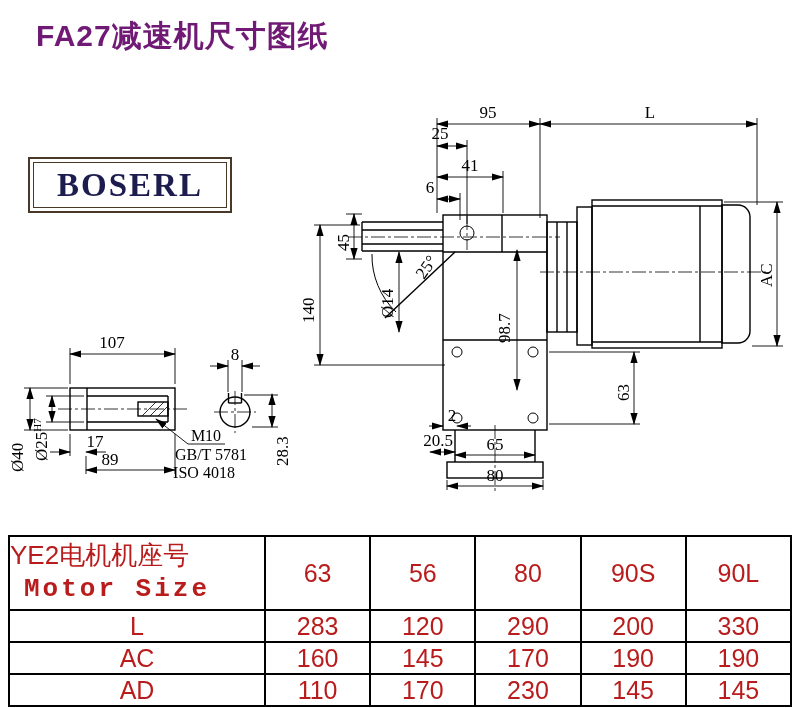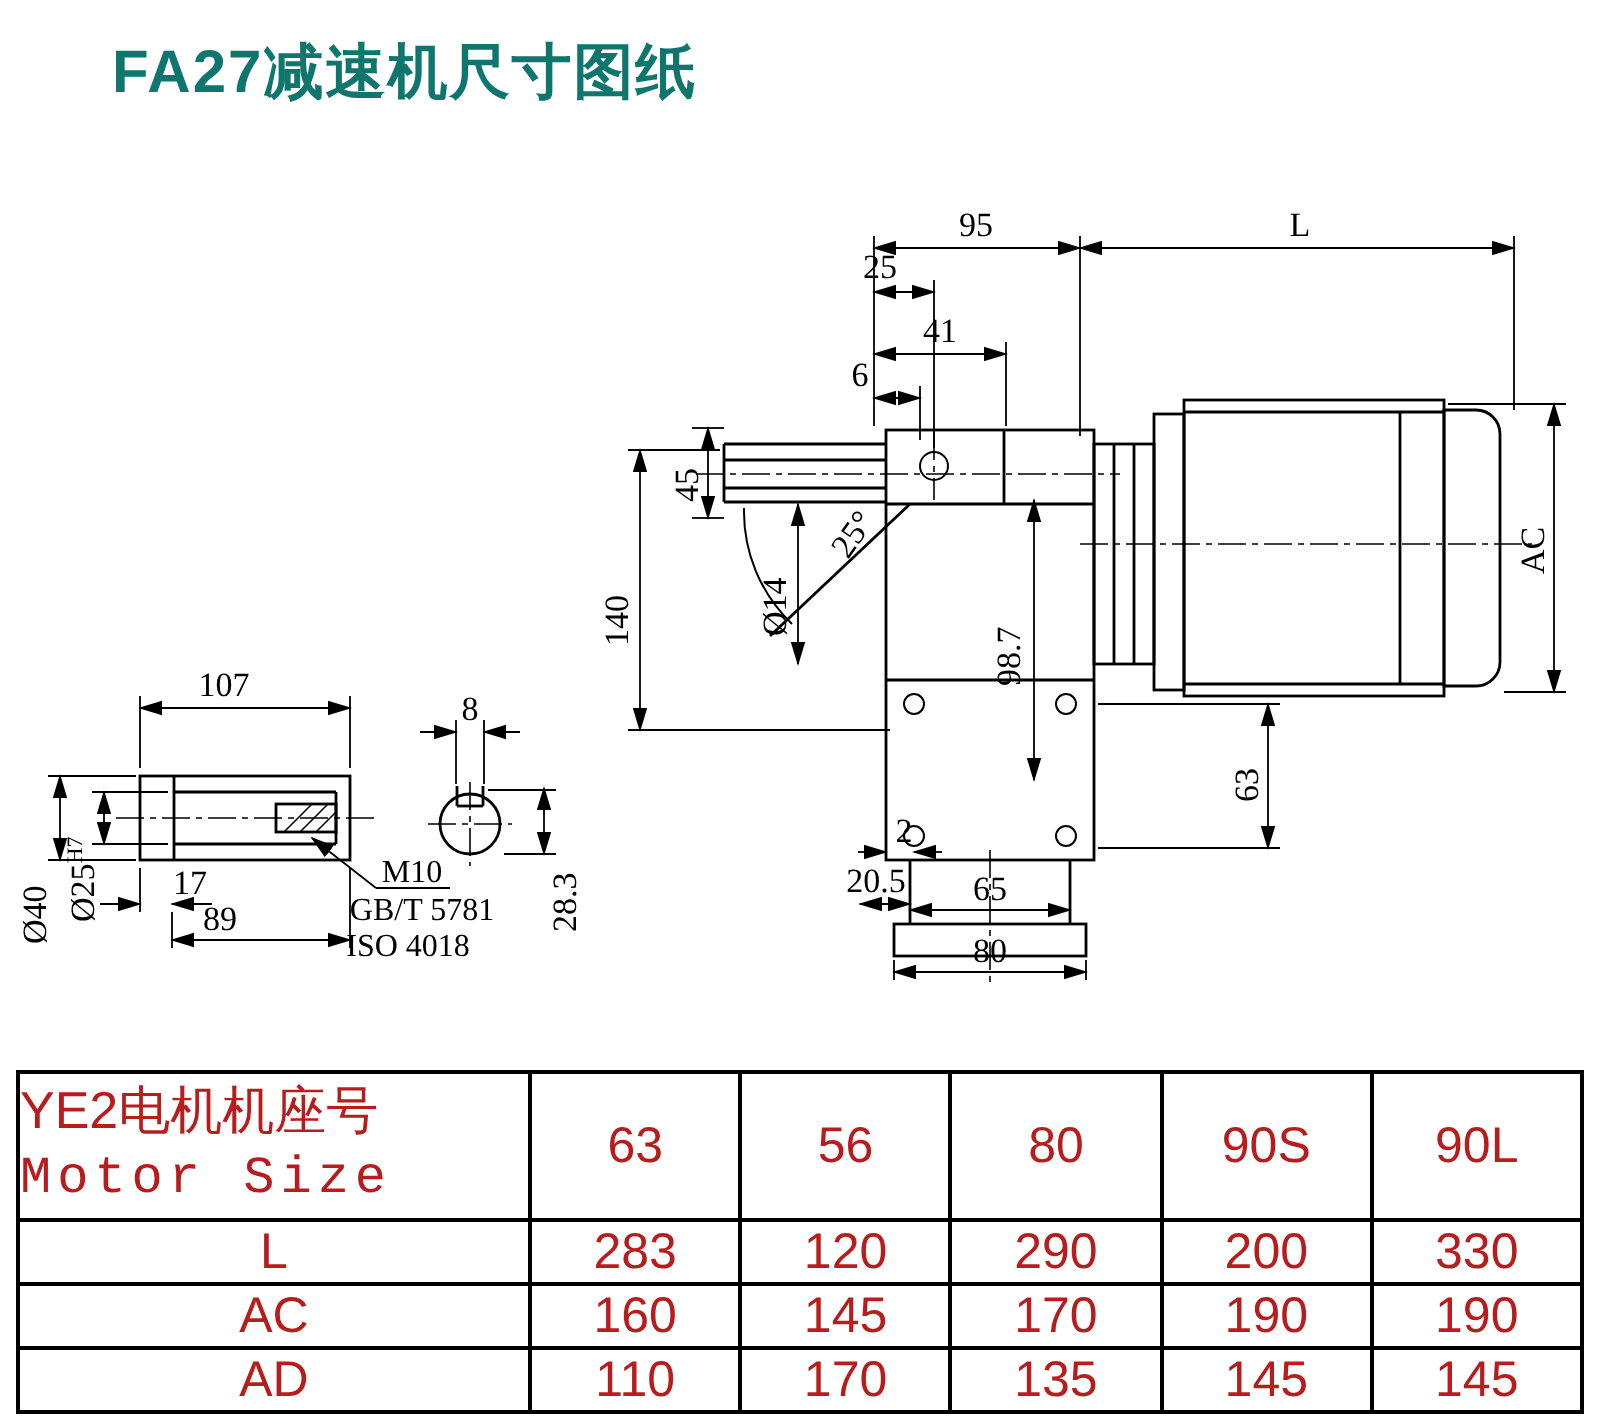--- a/index.html
+++ b/index.html
@@ -1,21 +1,21 @@
 <!DOCTYPE html>
 <html style="--logo_border: #473828; --logo_text: #1c1c4f;"><head>
 <meta charset="utf-8">
 <style>
   * { margin:0; padding:0; box-sizing:border-box; }
   html,body { background:#fff; }
   body { width:800px; height:708px; font-family:"Liberation Sans", sans-serif; color:#000; }
   .page { position:relative; width:800px; height:708px; background:#fff; overflow:hidden; }
 
-  .title { position:absolute; left:56px; top:16px; font-size:30px; font-weight:bold;
-           letter-spacing:1px; color:#0f766e; white-space:nowrap; }
+  .title { position:absolute; left:36px; top:16px; font-size:30px; font-weight:bold;
+           letter-spacing:1px; color:#701a75; white-space:nowrap; }
 
   .logo { position:absolute; left:28px; top:157px; width:204px; height:56px;
           border:2px solid var(--logo_border,#473828); padding:3px; background:#fff; }
   .logo-inner { width:100%; height:100%; border:1px solid var(--logo_border,#473828);
           display:flex; align-items:center; justify-content:center;
           font-family:"Liberation Serif", serif; font-weight:bold; font-size:33px;
           letter-spacing:2px; color:var(--logo_text,#1c1c4f); }
 
   svg.drawing { position:absolute; left:0; top:0; }
   svg text { font-family:"Liberation Serif", serif; font-size:17px; fill:#000; }
@@ -26,30 +26,33 @@
   .cl      { stroke:#000; stroke-width:0.8; fill:none; stroke-dasharray:14 3 3 3; }
   .dim     { stroke:#000; stroke-width:0.9; fill:none; }
 
   table.dims-table { position:absolute; left:8px; top:535px; width:784px;
           border-collapse:collapse; table-layout:fixed; text-align:center;
           font-size:25px; color:#b91c1c; background:#fff; }
   table.dims-table td { border:2px solid #000; padding:0; height:32px; vertical-align:middle; }
   table.dims-table tr.hdr td { height:74px; }
   td.label-cell { text-align:left; padding-left:18px; }
   .hdr-cn { font-size:26px; line-height:1.3; }
-  .hdr-en { font-size:26px; letter-spacing:3px; line-height:1.3; 
-            font-family:"Liberation Mono", monospace; }
+  .hdr-en { font-size:26px; letter-spacing:3px; line-height:1.3; padding-left:14px;
+            font-family:"Liberation Mono", monospace;font-weight:bold; }
 </style>
 </head>
 <body>
 
 <div class="page">
 
   <div class="title">FA27减速机尺寸图纸</div>
 
+  <div class="logo">
+    <div class="logo-inner">BOSERL</div>
+  </div>
 
   <svg class="drawing" width="800" height="535" viewBox="0 0 800 535">
     <defs>
       <marker id="ar" markerWidth="12" markerHeight="10" refX="11" refY="5" orient="auto-start-reverse" markerUnits="userSpaceOnUse">
         <path d="M12,5 L0,1.4 L0,8.6 Z" fill="#000"></path>
       </marker>
     </defs>
 
     <g class="outline">
       <rect x="443" y="215" width="104" height="215"></rect>
@@ -241,20 +244,20 @@
       <td>160</td>
       <td>145</td>
       <td>170</td>
       <td>190</td>
       <td>190</td>
     </tr>
     <tr>
       <td>AD</td>
       <td>110</td>
       <td>170</td>
-      <td>135</td>
+      <td>230</td>
       <td>145</td>
       <td>145</td>
     </tr>
   </tbody>
     </table>
 
 </div>
 
 </body></html>

